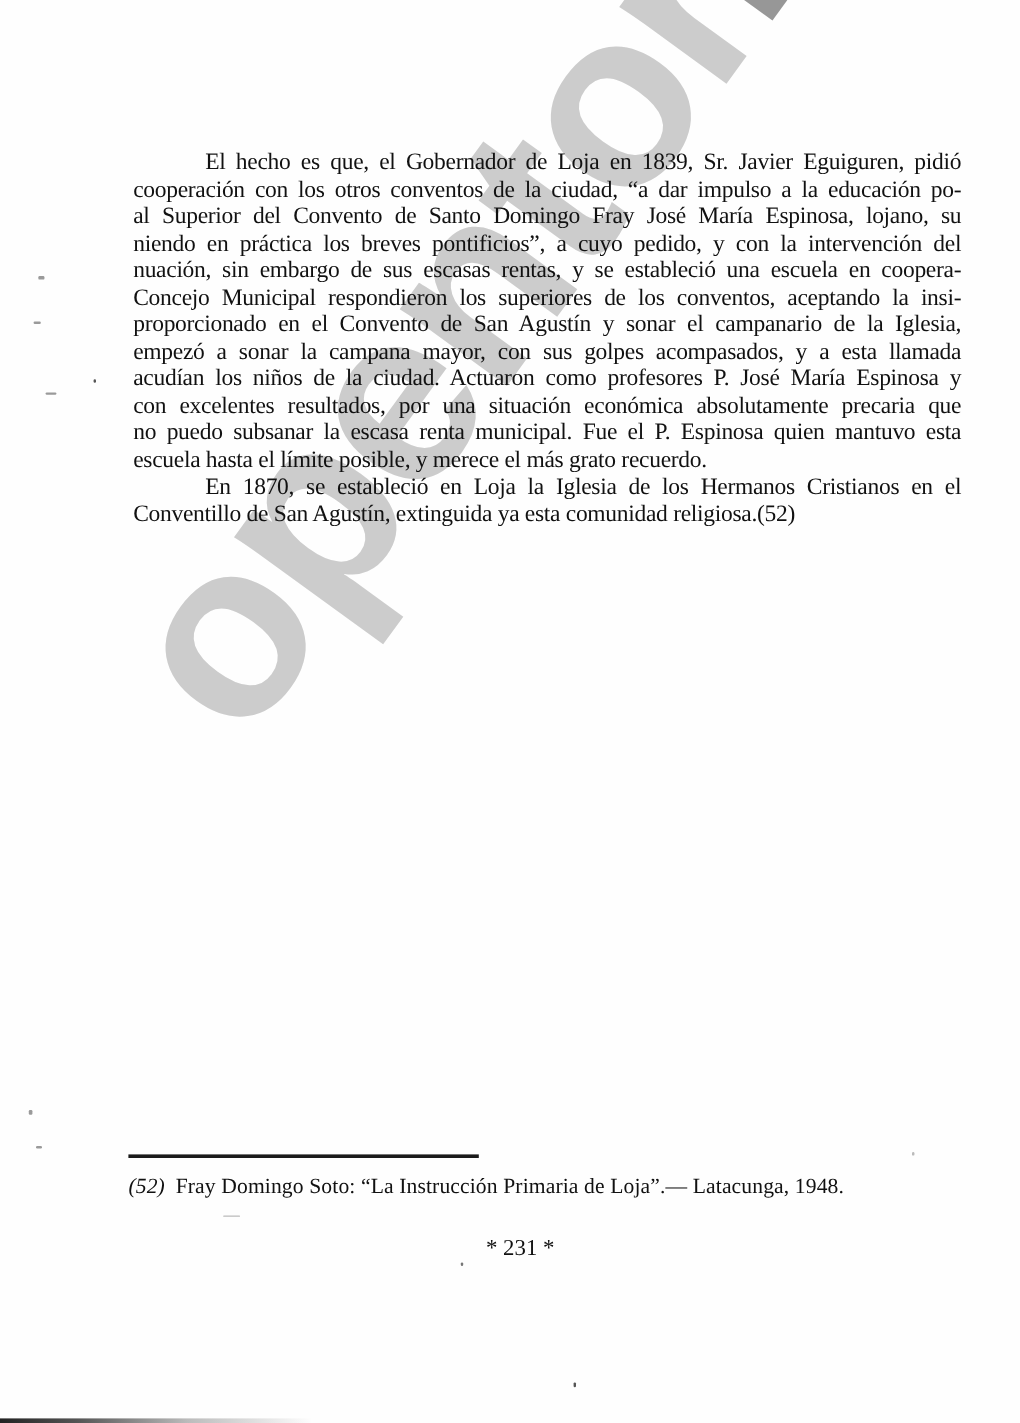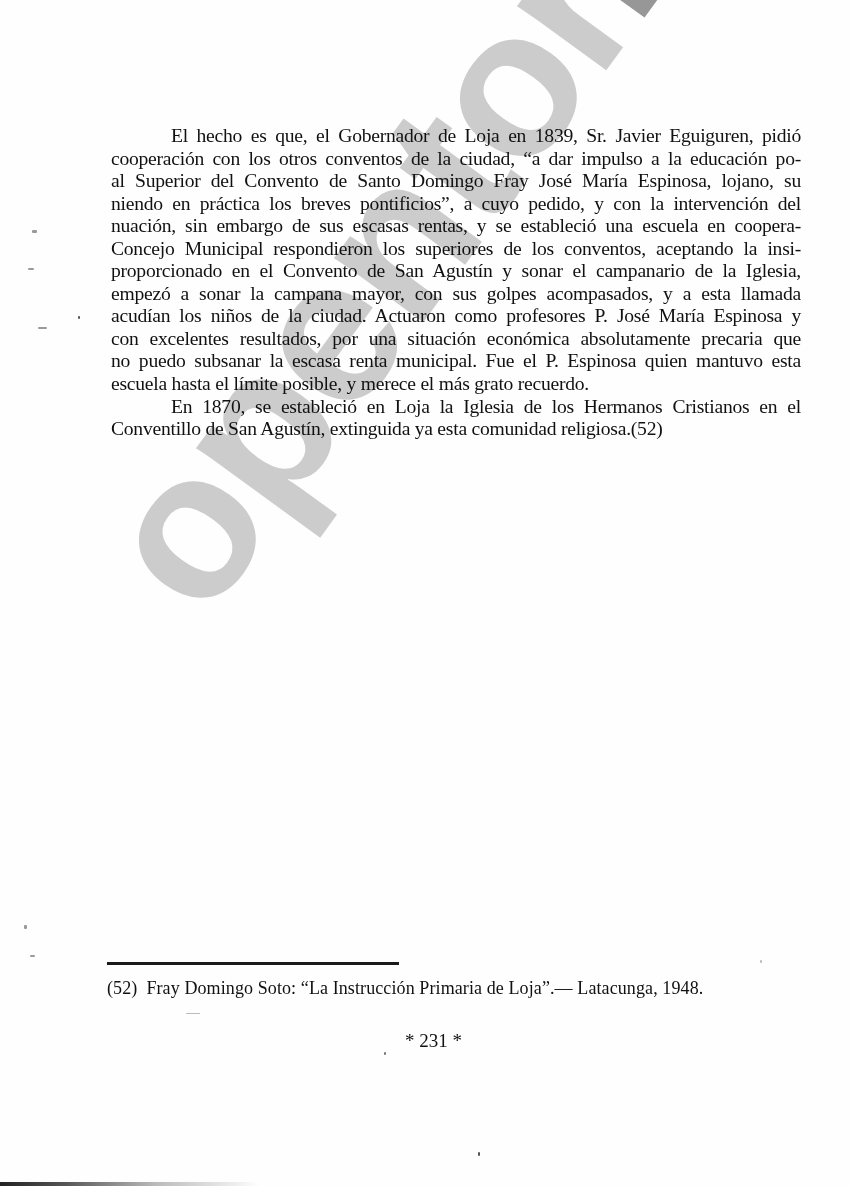--- a/index.html
+++ b/index.html
@@ -52,21 +52,21 @@
     }
     .footnote {
       position: absolute;
       left: 107px;
       top: 978px;
       font-size: 18px;
       letter-spacing: 0.1px;
       white-space: nowrap;
       z-index: 2;
     }
-    .footnote .fn-num { margin-right: 9px; }
+    .footnote .fn-num { margin-right: 9px; font-style: italic; }
     .page-number {
       position: absolute;
       left: 0;
       width: 850px;
       top: 1030px;
       text-align: center;
       font-size: 19px;
       z-index: 2;
       padding-left: 17px;
       box-sizing: border-box;

